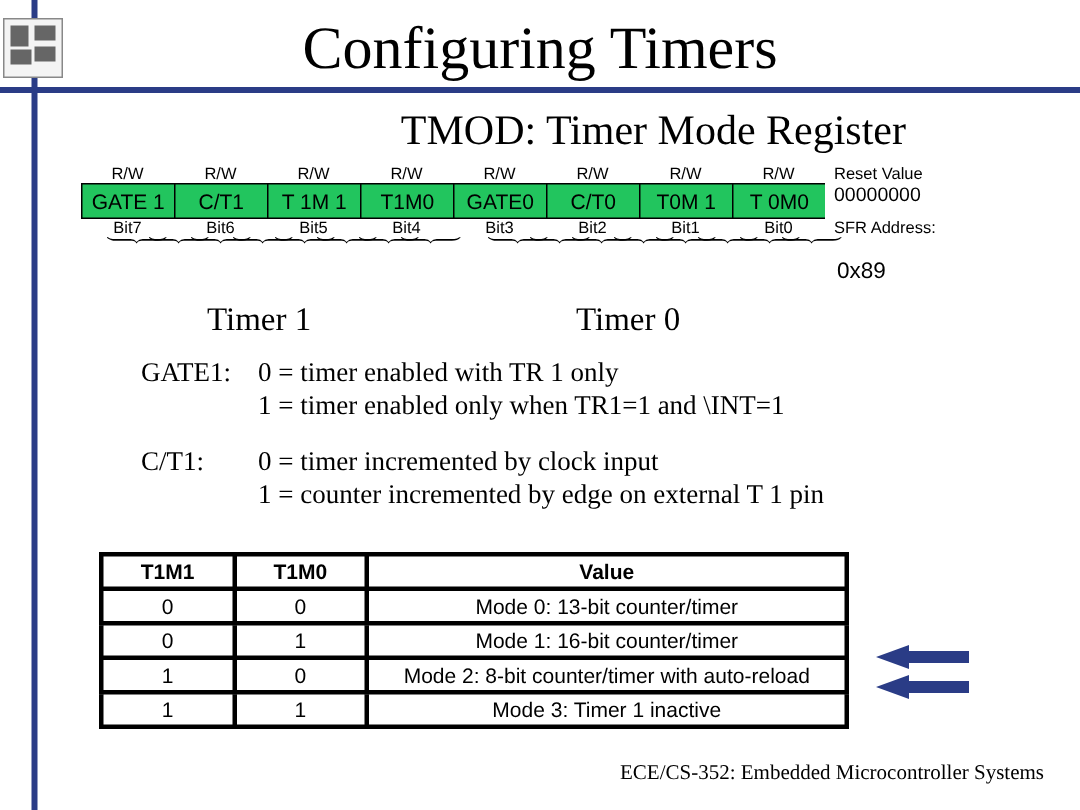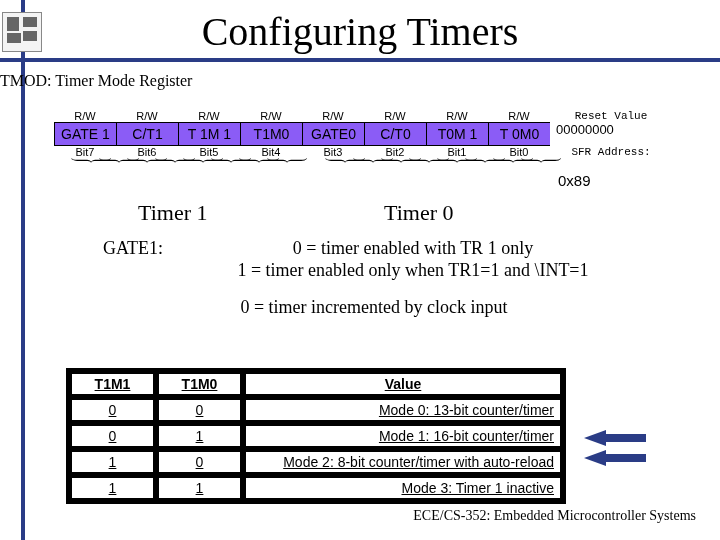--- a/index.html
+++ b/index.html
@@ -6,49 +6,49 @@
   html, body { width: 720px; height: 540px; background: #fff; font-family: "Times New Roman", Times, serif; color: #000; }
   .slide { position: relative; width: 720px; height: 540px; }
   
   .bar-v { position: absolute; left: 21px; top: 0; width: 4px; height: 540px; background: #2a3c86; }
   .bar-h { position: absolute; left: 0; top: 58px; width: 720px; height: 4px; background: #2a3c86; }
   .logo { position: absolute; left: 2px; top: 12px; width: 40px; height: 40px; background:#f4f4f4; border:1px solid #888; }
   .logo::before, .logo::after { content:""; position:absolute; background:#666; }
   .logo::before { left:4px; top:4px; width:12px; height:14px; }
   .logo::after { left:20px; top:4px; width:14px; height:10px; box-shadow: 0 14px 0 #666, -16px 16px 0 #666; }
   .title { position:absolute; top:8px; left:0; width:720px; text-align:center; font-size:40px; }
-  .subtitle { position:absolute; top:72px; left:0; width:604px; text-align:left; font-size:16px; }
+  .subtitle { position:absolute; top:72px; left:0; width:604px; text-align:right; font-size:28px; }
   
   .regtbl { position:absolute; top:110px; left:54px; width:612px; }
   .reg-rw { display:grid; grid-template-columns: repeat(8,62px) 1fr; font-family: Arial, sans-serif; font-size:11px; text-align:center; }
   .reg-names { display:grid; grid-template-columns: repeat(8,62px) 1fr; }
-  .reg-names .cell { border:1px solid #000; border-right:none; font-family: Arial, sans-serif; font-size:14px; text-align:center; padding:3px 0; background:#8b5cf6; }
+  .reg-names .cell { border:1px solid #000; border-right:none; font-family: Arial, sans-serif; font-size:14px; text-align:center; padding:3px 0; background:#22c55e; }
   .reg-names .cell:last-of-type { border-right:1px solid #000; }
   .reg-reset { font-family: Arial, sans-serif; font-size:13px; text-align:left; padding-left:6px; }
   .reg-bits { display:grid; grid-template-columns: repeat(8,62px) 1fr; font-family: Arial, sans-serif; font-size:11px; text-align:center; }
-  .sfr { grid-column: 9; text-align:center; padding-left:6px; font-family:Liberation Mono, monospace; font-size:11px; }
+  .sfr { grid-column: 9; text-align:left; padding-left:6px; font-family:Liberation Sans, sans-serif; font-size:11px; }
   .sfrval { position:absolute; top:172px; left:558px; font-family:Arial, sans-serif; font-size:15px;text-align:right; }
   
   .brace { position:absolute; font-size:46px; letter-spacing:-18px; transform:scaleY(0.45); transform-origin:top left; top:148px; }
   .brace1 { left:70px; }
   .brace0 { left:324px; }
   .timerlbl { position:absolute; top:200px; font-size:22px; }
   .t1 { left:138px; }
   .t0 { left:384px; }
   
   .defs { position:absolute; left:94px; top:238px; width:560px; font-size:18px; }
-  .defs .row { display:flex; margin-bottom:16px;text-align:center; }
+  .defs .row { display:flex; margin-bottom:16px; }
   .defs .key { width:78px; }
   .defs .val { flex:1; line-height:1.2; }
   
   .modetbl-wrap { position:absolute; top:368px; left:66px; width:500px; }
   .modetbl { border-collapse:collapse; width:100%; font-family:Arial,sans-serif; font-size:14px; }
-  .modetbl th, .modetbl td { border:6px solid #000000; padding:2px 6px; text-align:center;text-decoration:underline; }
+  .modetbl th, .modetbl td { border:3px solid #000000; padding:2px 6px; text-align:center; }
   .modetbl th { font-weight:bold; }
-  .modetbl td.modecol { text-align:right; width:320px; }
+  .modetbl td.modecol { text-align:center; width:320px; }
   .arrow { position:absolute; width:0; height:0; border-right:22px solid #2a3c86; border-top:8px solid transparent; border-bottom:8px solid transparent; }
   .arrow::after { content:""; position:absolute; left:22px; top:-4px; width:40px; height:8px; background:#2a3c86; }
   .arrow1 { top:430px; left:584px; }
   .arrow2 { top:450px; left:584px; }
   .footer { position:absolute; bottom:16px; right:24px; font-size:14px; }
 </style>
 </head>
 <body>
 
 <div class="slide">
@@ -103,22 +103,24 @@
 
   <div class="defs">
     <div class="row">
       <div class="key">GATE1:</div>
       <div class="val">
         <div>0 = timer enabled with TR 1 only</div>
         <div>1 = timer enabled only when TR1=1 and \INT=1</div>
       </div>
     </div>
     <div class="row">
+      <div class="key">C/T1:</div>
       <div class="val">
         <div>0 = timer incremented by clock input</div>
+        <div>1 = counter incremented by edge on external T 1 pin</div>
       </div>
     </div>
   </div>
 
   <div class="modetbl-wrap">
     <table class="modetbl">
       <tbody>
           <tr>
         <th>T1M1</th>
         <th>T1M0</th>

